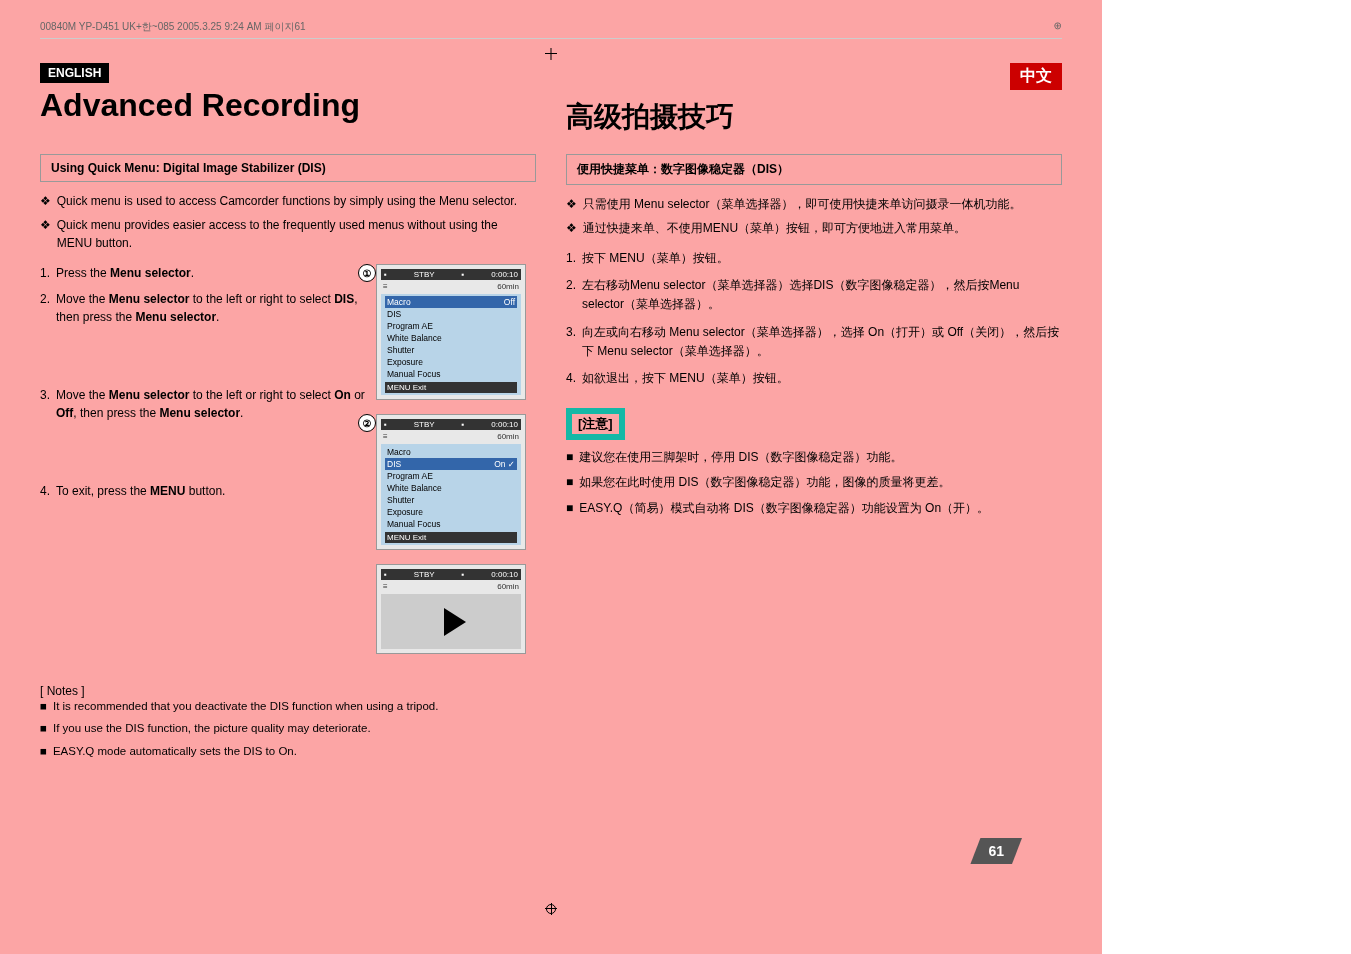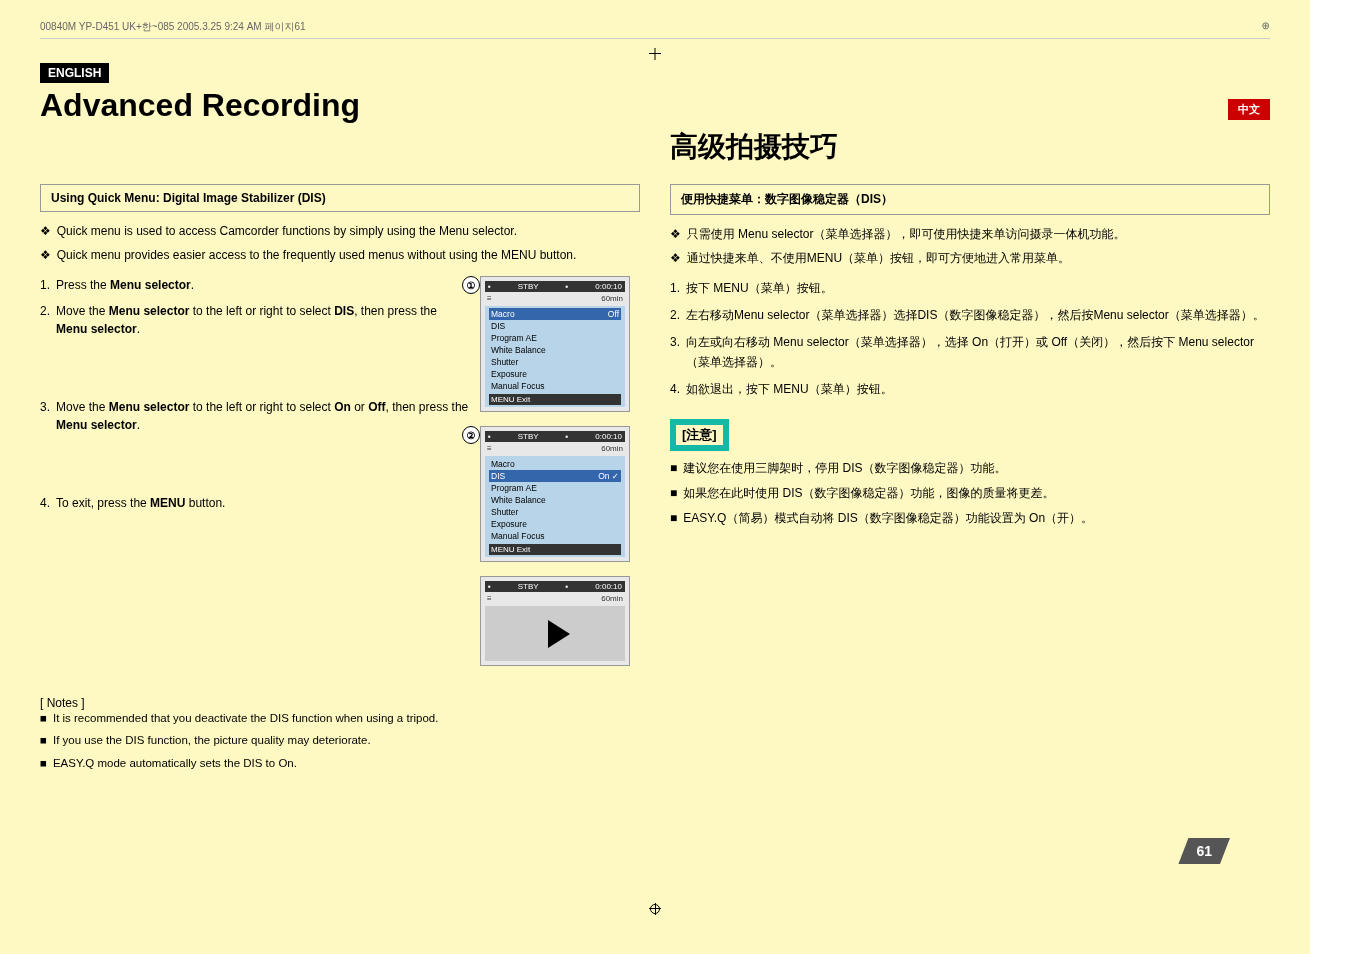--- a/index.html
+++ b/index.html
@@ -6,47 +6,46 @@
     body {
       font-family: Arial, sans-serif;
       background: #fff;
       width: 1351px;
       min-height: 954px;
       position: relative;
       overflow: hidden;
     }
 
     .page-container {
-      width: 1310px;
+      width: 1102px;
       min-height: 954px;
-      background: #fef9c3;
+      background: #fca5a5;
       position: relative;
       padding: 20px 40px;
     }
 
     
     .lang-badge-english {
       display: inline-block;
       background: #000;
       color: #fff;
       font-size: 12px;
       font-weight: bold;
       padding: 3px 8px;
       margin-bottom: 4px;
     }
 
     .lang-badge-chinese {
       display: inline-block;
       background: #c00;
       color: #fff;
-      font-size: 11px;
+      font-size: 16px;
       font-weight: bold;
       padding: 3px 10px;
       margin-bottom: 4px;
-      margin-top: 36px;
     }
 
     
     .main-title-english {
       font-size: 32px;
       font-weight: bold;
       color: #000;
       margin-bottom: 10px;
     }
 

